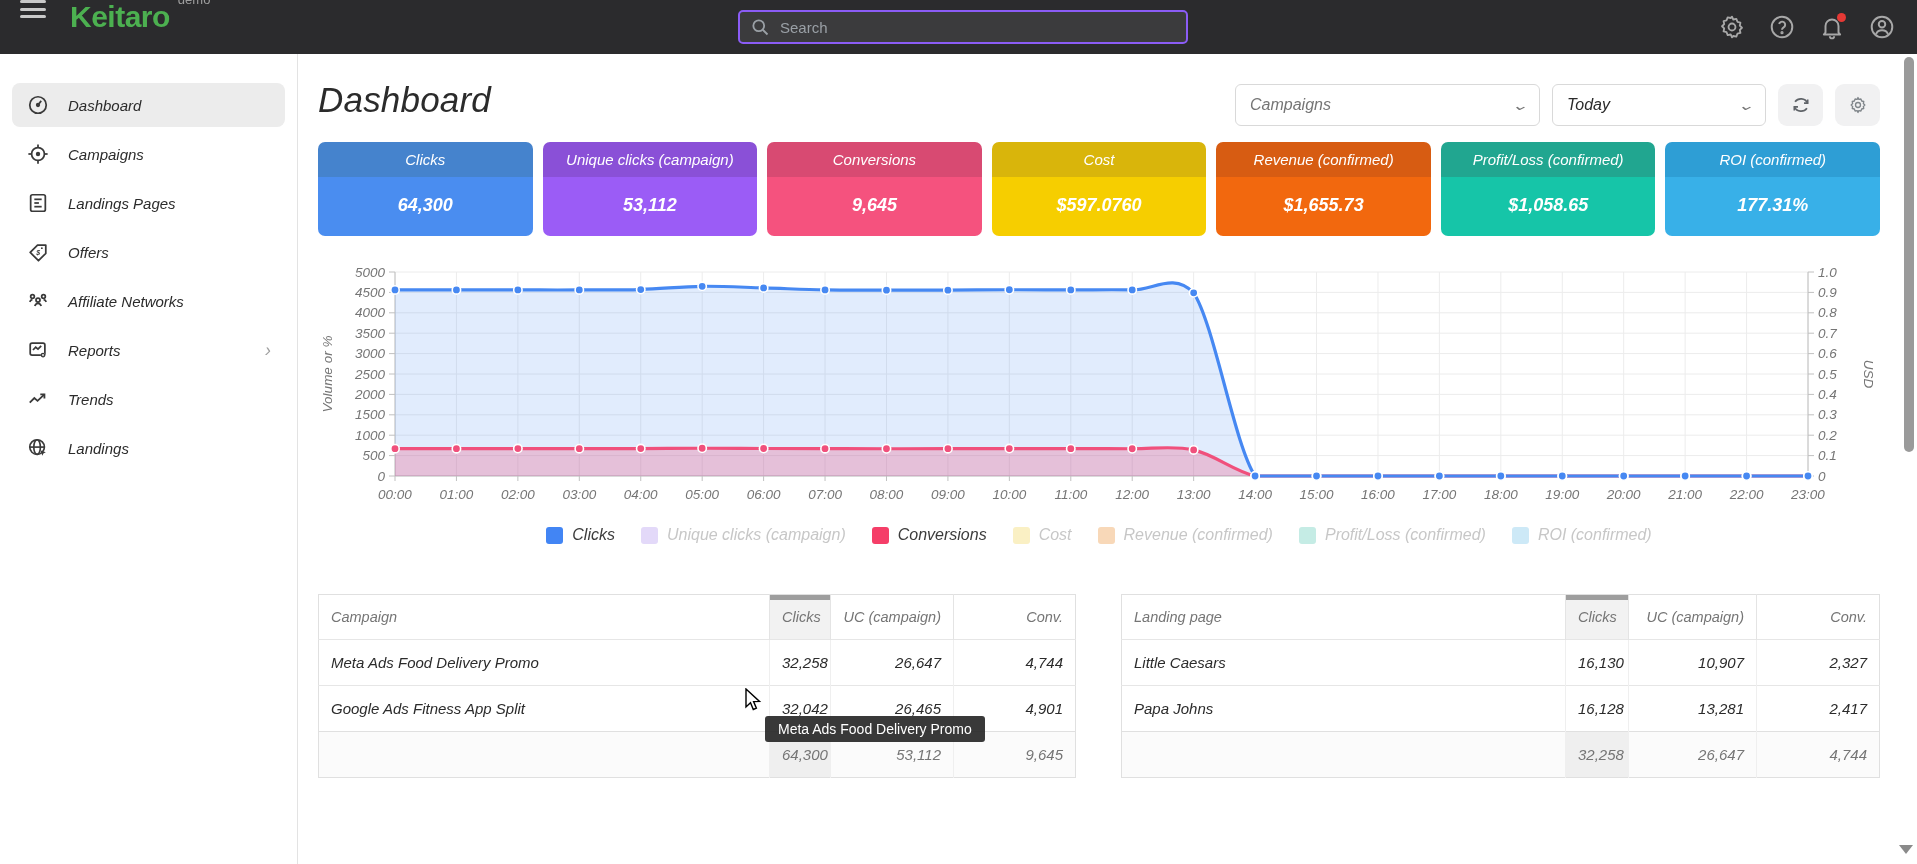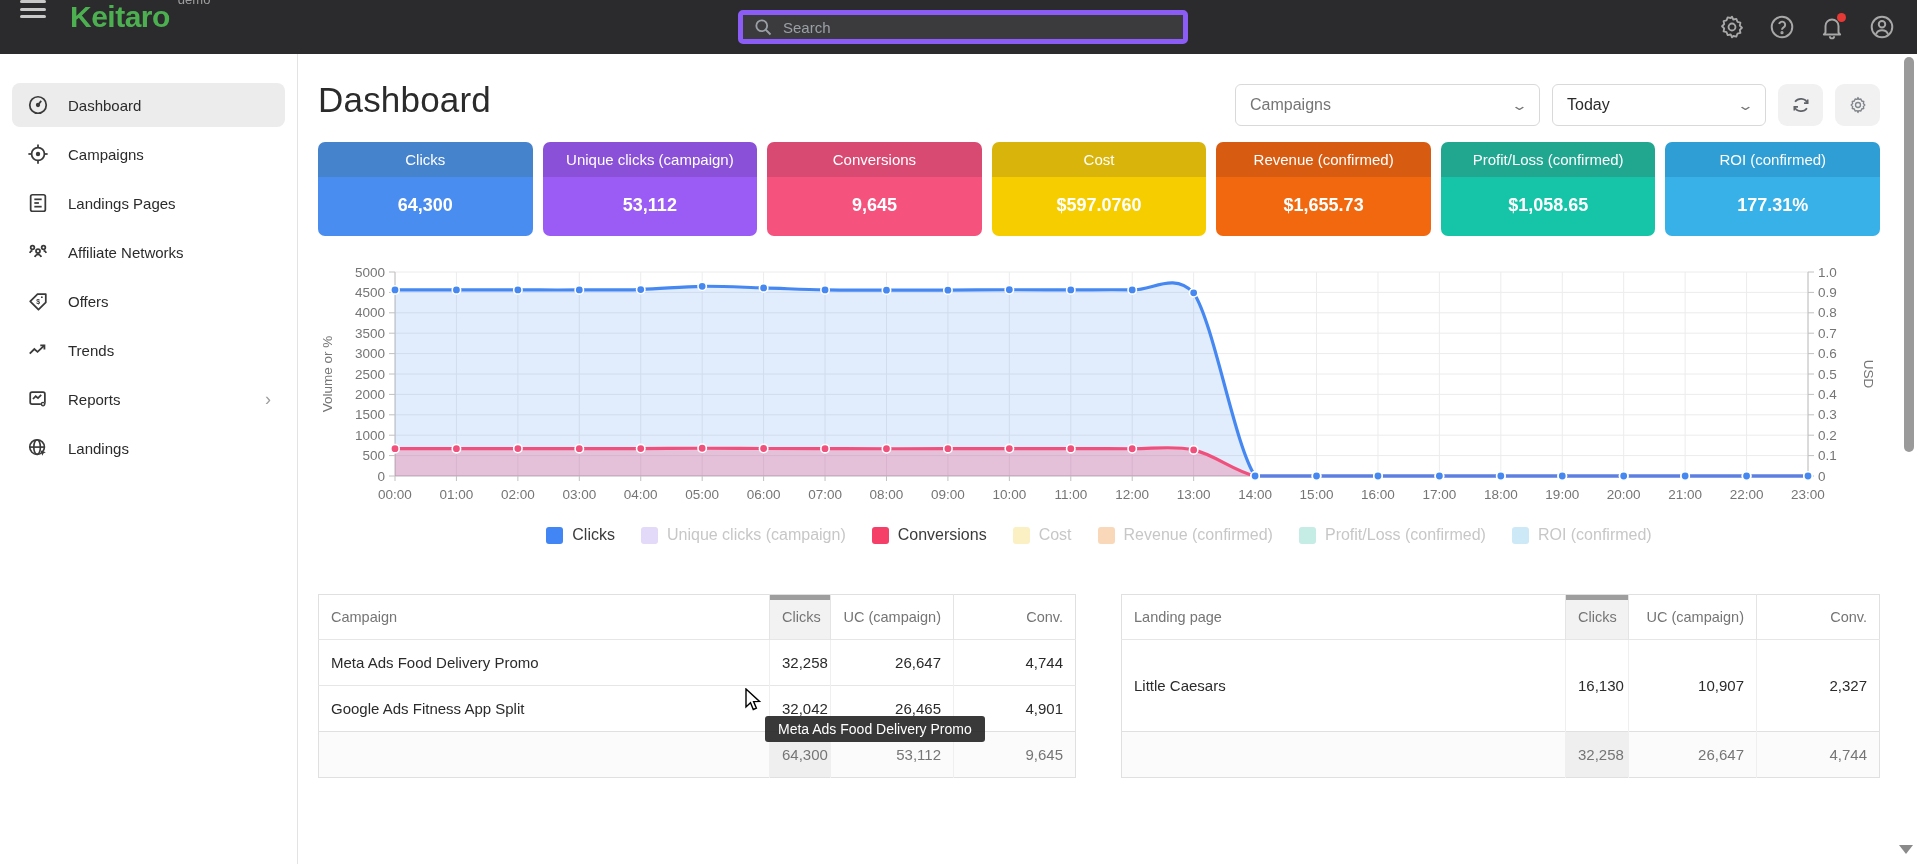--- a/index.html
+++ b/index.html
@@ -7,34 +7,34 @@
     font-family: "Liberation Sans", sans-serif; }
 
   
   .topbar { height: 54px; background: #2b2b2d; display: flex; align-items: flex-start; position: relative; }
   .hamburger { width: 26px; height: 18px; margin-left: 20px; display: flex; flex-direction: column;
     justify-content: space-between; cursor: pointer; }
   .hamburger span { display: block; height: 3px; background: #c9c9c9; border-radius: 2px; }
   .logo { color: #4cb050; font-size: 30px; font-weight: bold; letter-spacing: -0.5px; margin-left: 24px; }
   .logo-badge { color: #9e9e9e; font-size: 13px; margin-left: 8px; margin-top: -8px; }
   .search-wrap { position: absolute; left: 738px; top: 10px; width: 450px; height: 34px;
-    background: #3b3b3d; border: 5px solid #8b5cf6; border-radius: 5px;
+    background: #3b3b3d; border: 2px solid #8b5cf6; border-radius: 5px;
     display: flex; align-items: center; padding: 0 10px; }
   .search-wrap svg { flex: 0 0 auto; }
   .search-input { background: transparent; border: none; outline: none; color: #d5d5d5;
     font-size: 15px; margin-left: 10px; width: 100%; font-family: "Liberation Sans", sans-serif; }
   .search-input::placeholder { color: #9aa0a6; }
   .topbar-icons { position: absolute; right: 22px; top: 0; height: 54px; display: flex; align-items: center; gap: 24px; }
   .tb-icon { position: relative; width: 26px; height: 26px; cursor: pointer; }
   .tb-icon svg { width: 26px; height: 26px; }
   .bell-dot { position: absolute; top: -1px; right: -1px; width: 9px; height: 9px; background: #e53935;
     border-radius: 50%; }
 
   
-  .shell { display: flex; height: 810px; }
+  .shell { display: flex; height: 810px; font-style: italic; }
   .sidebar { width: 298px; background: #fff; border-right: 1px solid #e3e3e3; padding-top: 24px; flex: 0 0 298px; }
   .side-item { display: flex; align-items: center; height: 44px; margin: 5px 12px; padding: 0 14px;
     border-radius: 8px; cursor: pointer; color: #2b2b2b; }
   .side-item.active { background: #ececec; }
   .side-item .s-icon { width: 24px; height: 24px; display: flex; align-items: center; justify-content: center; }
   .side-item .s-label { font-size: 15px; margin-left: 18px; flex: 1; }
   .side-item .s-chev { color: #9e9e9e; font-size: 18px; }
 
   .main { flex: 1; padding: 0 39px 0 20px; position: relative; }
 
@@ -177,67 +177,67 @@
           <line x1="8" y1="12" x2="13" y2="12"></line>
             <line x1="8" y1="16" x2="16" y2="16"></line>
         </svg>
         </span>
       <span class="s-label">Landings Pages</span>
     </div>
 
     <div class="side-item">
       <span class="s-icon">
         <svg width="22" height="22" viewBox="0 0 24 24" fill="none" stroke="#3a3a3a" stroke-width="1.9">
+          <path d="M3.5 12.5l8-8 9 0 0 9-8 8z" stroke-linejoin="round" transform="rotate(0 12 12)"></path>
+          <circle cx="16.2" cy="7.8" r="1" fill="#3a3a3a" stroke="none"></circle>
+          <text x="10.2" y="15.5" font-size="7.5" fill="#3a3a3a" stroke="none" font-family="Liberation Sans, sans-serif" font-weight="bold">$</text>
+        </svg>
+        </span>
+      <span class="s-label">Offers</span>
+    </div>
+
+    <div class="side-item">
+      <span class="s-icon">
+        <svg width="22" height="22" viewBox="0 0 24 24" fill="none" stroke="#3a3a3a" stroke-width="1.9">
           <circle cx="6" cy="7" r="2"></circle>
             <circle cx="18" cy="7" r="2"></circle>
             <circle cx="12" cy="11" r="2.2"></circle>
           <path d="M3 13c.6-1.6 1.7-2.4 3-2.4"></path>
             <path d="M21 13c-.6-1.6-1.7-2.4-3-2.4"></path>
           <path d="M8.5 17.5c.8-2 2-3 3.5-3s2.7 1 3.5 3"></path>
         </svg>
         </span>
       <span class="s-label">Affiliate Networks</span>
     </div>
 
-    <div class="side-item">
-      <span class="s-icon">
-        <svg width="22" height="22" viewBox="0 0 24 24" fill="none" stroke="#3a3a3a" stroke-width="1.9">
-          <path d="M3.5 12.5l8-8 9 0 0 9-8 8z" stroke-linejoin="round" transform="rotate(0 12 12)"></path>
-          <circle cx="16.2" cy="7.8" r="1" fill="#3a3a3a" stroke="none"></circle>
-          <text x="10.2" y="15.5" font-size="7.5" fill="#3a3a3a" stroke="none" font-family="Liberation Sans, sans-serif" font-weight="bold">$</text>
-        </svg>
-        </span>
-      <span class="s-label">Offers</span>
-    </div>
-
-
-    <div class="side-item">
-      <span class="s-icon">
-        <svg width="22" height="22" viewBox="0 0 24 24" fill="none" stroke="#3a3a3a" stroke-width="2">
-          <path d="M3 16l5-5 3.5 3L19 7"></path>
-            <path d="M14.5 7H19v4.5"></path>
-        </svg>
-        </span>
-      <span class="s-label">Trends</span>
-    </div>
 
     <div class="side-item">
       <span class="s-icon">
         <svg width="22" height="22" viewBox="0 0 24 24" fill="none" stroke="#3a3a3a" stroke-width="1.9">
           <rect x="3.5" y="4.5" width="16" height="13" rx="2"></rect>
           <path d="M6.5 12l3-3 2.5 2 3.5-3.5"></path>
           <g transform="translate(17.5,17.5)">
               <circle r="2.6" fill="#fff" stroke="none"></circle>
               <circle r="1.9" fill="none" stroke="#3a3a3a" stroke-width="1.4"></circle>
               <circle r="0.6" fill="#3a3a3a" stroke="none"></circle>
             </g>
         </svg>
         </span>
       <span class="s-label">Reports</span>
       <span class="s-chev">›</span>
+    </div>
+
+    <div class="side-item">
+      <span class="s-icon">
+        <svg width="22" height="22" viewBox="0 0 24 24" fill="none" stroke="#3a3a3a" stroke-width="2">
+          <path d="M3 16l5-5 3.5 3L19 7"></path>
+            <path d="M14.5 7H19v4.5"></path>
+        </svg>
+        </span>
+      <span class="s-label">Trends</span>
     </div>
 
     <div class="side-item">
       <span class="s-icon">
         <svg width="22" height="22" viewBox="0 0 24 24" fill="none" stroke="#3a3a3a" stroke-width="1.8">
           <circle cx="11" cy="11" r="8"></circle>
             <ellipse cx="11" cy="11" rx="3.6" ry="8"></ellipse>
           <line x1="3" y1="11" x2="19" y2="11"></line>
           <path d="M14.5 14.5l6 2.2-2.6 1.2-1.2 2.6z" fill="#3a3a3a" stroke="none"></path>
         </svg>
@@ -582,20 +582,26 @@
             <th class="num">Conv.</th>
           </tr>
         </thead>
         <tbody id="tbody-1">
             <tr>
               <td>Little Caesars</td>
               <td class="num">16,130</td>
               <td class="num">10,907</td>
               <td class="num">2,327</td>
             </tr>
+            <tr>
+              <td>Papa Johns</td>
+              <td class="num">16,128</td>
+              <td class="num">13,281</td>
+              <td class="num">2,417</td>
+            </tr>
           </tbody>
         <tfoot id="tfoot-1">
             <tr>
               <td></td>
               <td class="num sorted-col">32,258</td>
               <td class="num">26,647</td>
               <td class="num">4,744</td>
             </tr>
           </tfoot>
       </table>

